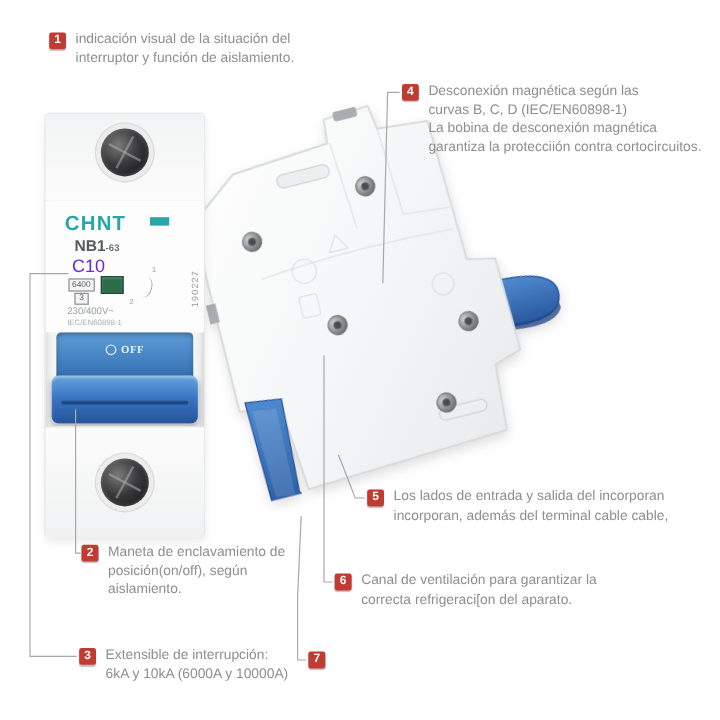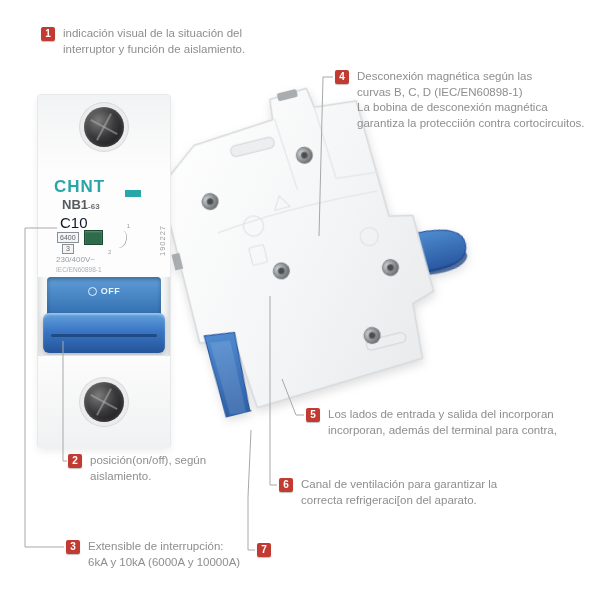--- a/index.html
+++ b/index.html
@@ -34,46 +34,46 @@
   .fv-bottom{top:260px;height:92px;border-top:1px solid #e2e4e5;background:linear-gradient(0deg,#f0f1f2,#fcfcfc);}
   .screw{position:absolute;width:40px;height:40px;border-radius:50%;
       background:radial-gradient(circle at 36% 34%, #7a7a7a 0%, #3a3a3c 45%, #101012 95%);
       box-shadow:0 0 0 4px #ececec, 0 0 0 5px #d9dadb, inset 0 0 4px rgba(255,255,255,.25);}
   .screw::before,.screw::after{content:"";position:absolute;left:50%;top:50%;width:30px;height:2px;
       background:rgba(180,180,180,.5);transform:translate(-50%,-50%) rotate(28deg);}
   .screw::after{transform:translate(-50%,-50%) rotate(-62deg);}
   .screw-top{left:46px;top:12px;}
   .screw-bot{left:46px;top:26px;}
 
-  .brand-row{position:absolute;left:16px;top:10px;display:flex;align-items:flex-end;gap:20px;}
+  .brand-row{position:absolute;left:16px;top:10px;display:flex;align-items:flex-start;gap:20px;}
   .brand{color:#29a6a9;font-weight:800;font-size:17px;letter-spacing:1px;}
   .brand-bar{width:16px;height:7px;background:#29a6a9;margin-top:4px;}
   .model-row{position:absolute;left:24px;top:30px;color:#565b5f;font-weight:bold;font-size:13px;}
   .suffix{font-size:8px;font-weight:bold;color:#6a6f73;}
-  .rating{position:absolute;left:22px;top:47px;color:#0f172a;font-size:15px;}
+  .rating{position:absolute;left:22px;top:47px;color:#6d28d9;font-size:15px;}
   .cap-box{position:absolute;left:19px;top:65px;border:1px solid #8a8f93;color:#5a5f63;
       font-size:7px;line-height:9px;padding:0 2px;background:#f4f4f4;}
   .class-box{position:absolute;left:24px;top:77px;border:1px solid #8a8f93;color:#5a5f63;
       font-size:7px;line-height:8px;padding:0 3px;background:#f4f4f4;}
   .green-ind{position:absolute;left:46px;top:63px;width:17px;height:13px;background:#2e6b4a;
       border:1px solid #1d4a33;box-shadow:inset 0 1px 2px rgba(255,255,255,.25);}
   .pos-diagram{position:absolute;left:70px;top:58px;width:22px;height:28px;color:#9aa0a4;font-size:6px;}
   .pos-diagram .arc{position:absolute;left:6px;top:5px;width:12px;height:18px;
       border-right:1px solid #a7acb0;border-radius:50%;transform:rotate(14deg);}
   .pos-1{position:absolute;right:0;top:-2px;}
   .pos-2{position:absolute;left:0;bottom:-2px;}
   .voltage{position:absolute;left:18px;top:88px;color:#989ea3;font-size:8px;}
   .standard{position:absolute;left:18px;top:99px;color:#aab0b4;font-size:6.5px;}
   .batch{position:absolute;right:3px;top:58px;color:#9a9a9a;font-size:7.5px;
       writing-mode:vertical-rl;transform:rotate(180deg);letter-spacing:1px;}
 
   .toggle-recess{position:absolute;left:9px;right:9px;top:0;height:46px;border-radius:4px;
       background:linear-gradient(180deg,#5e9ed8,#2a65a8);
       box-shadow:inset 0 2px 4px rgba(0,0,0,.35), inset 0 -2px 3px rgba(255,255,255,.15);
-      display:flex;justify-content:center;gap:4px;padding-top:9px;box-sizing:border-box;}
+      display:flex;justify-content:center;gap:4px;padding-top:9px;box-sizing:border-box;font-family:Liberation Serif, serif;}
   .off-circle{width:9px;height:9px;border:1.5px solid rgba(255,255,255,.85);border-radius:50%;box-sizing:border-box;margin-top:1px;}
   .off-text{color:#eaf2fa;font-size:9px;font-weight:bold;letter-spacing:.5px;}
   .toggle-knob{position:absolute;left:5px;right:5px;top:36px;height:40px;border-radius:6px;
       background:linear-gradient(180deg,#65a2dc 0%,#3a76c4 45%,#24549a 100%);
       box-shadow:0 3px 5px rgba(0,0,0,.25), inset 0 2px 2px rgba(255,255,255,.35);}
   .toggle-knob::after{content:"";position:absolute;left:8px;right:8px;top:21px;height:3px;
       background:rgba(15,45,90,.55);border-radius:2px;}
 
   
   .side-view{position:absolute;left:162px;top:88px;width:312px;height:302px;z-index:1;
@@ -200,20 +200,21 @@
     <span class="marker">1</span>
     <div class="lines">
       <div>indicación visual de la situación del</div>
       <div>interruptor y función de aislamiento.</div>
     </div>
   </div>
 
   <div class="anno" id="a2">
     <span class="marker">2</span>
     <div class="lines">
+      <div>Maneta de enclavamiento de</div>
       <div>posición(on/off), según</div>
       <div>aislamiento.</div>
     </div>
   </div>
 
   <div class="anno" id="a3">
     <span class="marker">3</span>
     <div class="lines">
       <div>Extensible de interrupción:</div>
       <div>6kA y 10kA (6000A y 10000A)</div>
@@ -227,21 +228,21 @@
       <div>curvas B, C, D (IEC/EN60898-1)</div>
       <div>La bobina de desconexión magnética</div>
       <div>garantiza la protecciión contra cortocircuitos.</div>
     </div>
   </div>
 
   <div class="anno" id="a5">
     <span class="marker">5</span>
     <div class="lines">
       <div>Los lados de entrada y salida del incorporan</div>
-      <div>incorporan, además del terminal para contra,</div>
+      <div>incorporan, además del terminal cable cable,</div>
     </div>
   </div>
 
   <div class="anno" id="a6">
     <span class="marker">6</span>
     <div class="lines">
       <div>Canal de ventilación para garantizar la</div>
       <div>correcta refrigeraci[on del aparato.</div>
     </div>
   </div>

